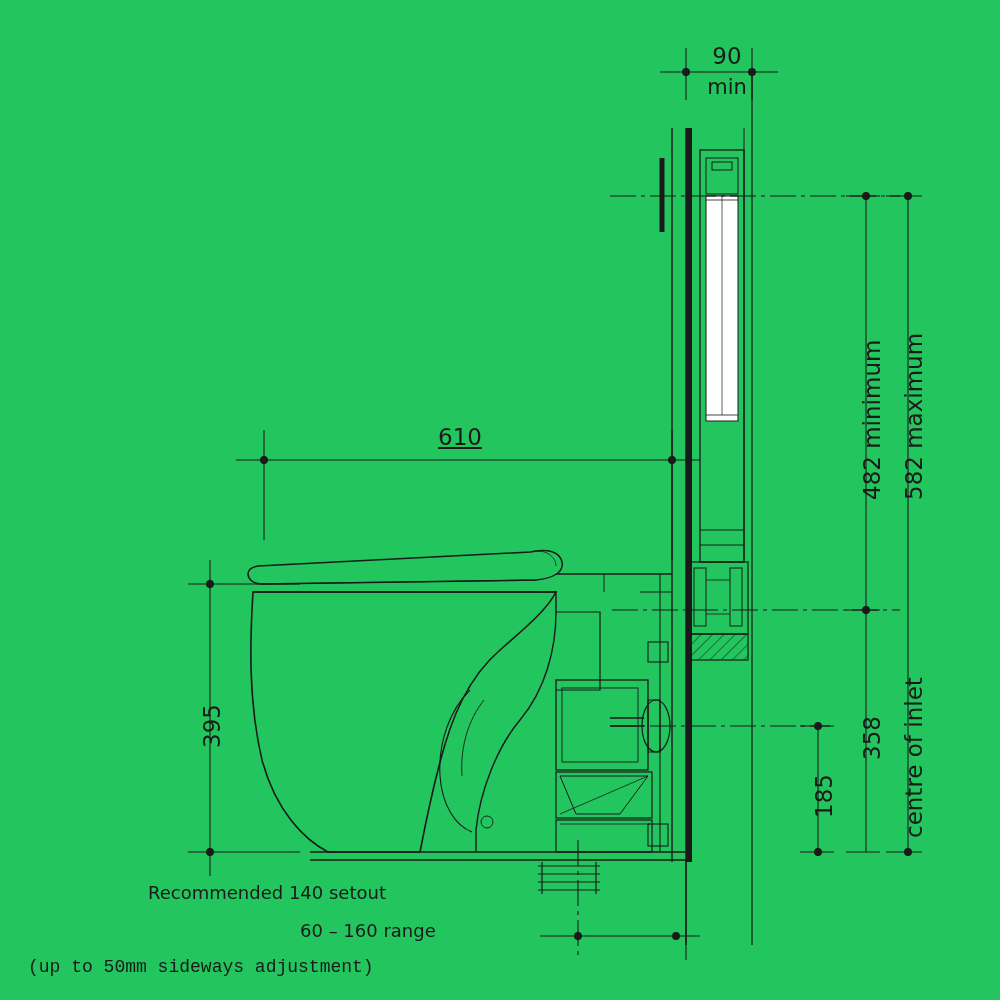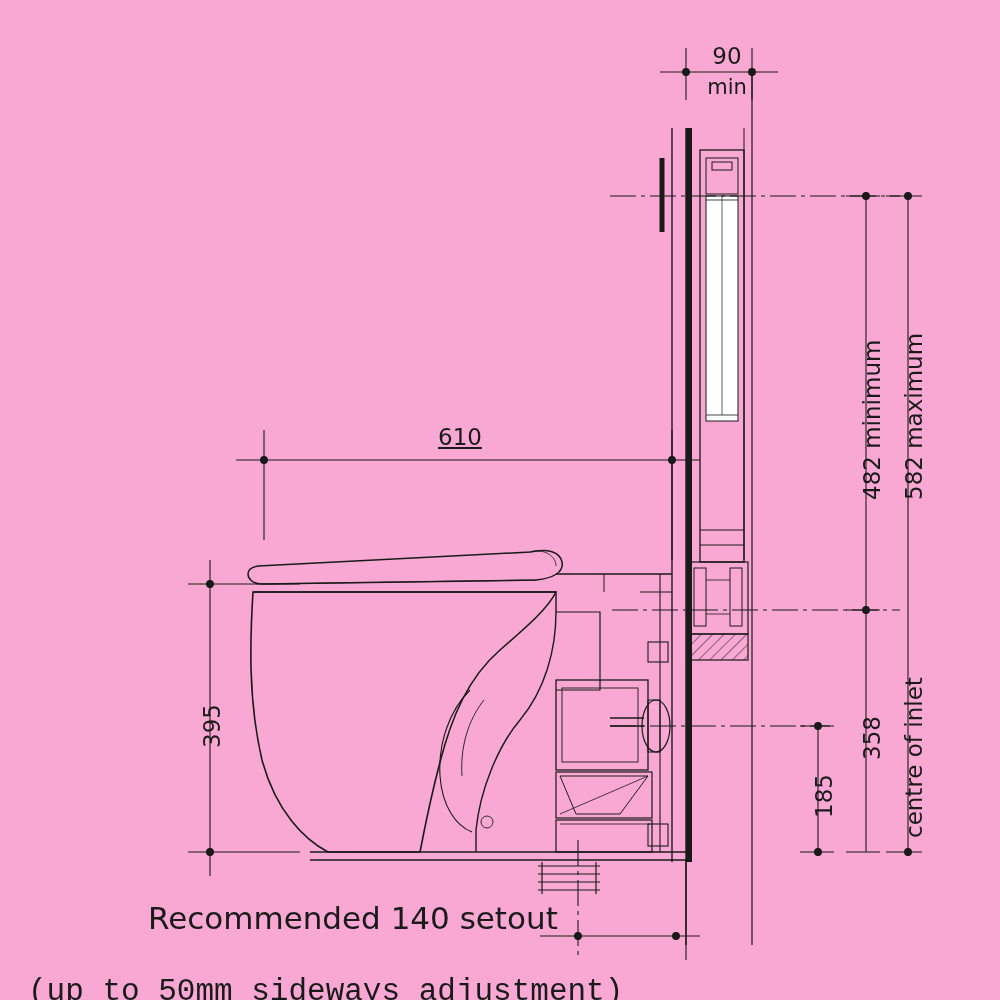--- a/index.html
+++ b/index.html
@@ -7,21 +7,21 @@
     padding: 0;
     background: #ffffff;
   }
   body {
     font-family: "DejaVu Sans", sans-serif;
   }
   #page {
     position: relative;
     width: 1000px;
     height: 1000px;
-    background: #f9a8d4;
+    background: #22c55e;
     overflow: hidden;
   }
   svg#drawing {
     position: absolute;
     left: 0;
     top: 0;
     width: 1000px;
     height: 1000px;
   }
   .lbl {
@@ -31,22 +31,21 @@
     white-space: nowrap;
     line-height: 1.05;
   }
   .dim-num {
     font-size: 23px;
   }
   .dim-small {
     font-size: 21px;
   }
   .note {
-    font-size: 31px;
-    margin-top: 18px;
+    font-size: 18px;
   }
   .vert {
     transform-origin: 0 0;
     transform: rotate(-90deg);
   }
   .ctr-txt { text-align: center; }
 </style>
 </head>
 <body>
 
@@ -201,15 +200,16 @@
 
   <div class="lbl dim-num vert" style="left:902px; top:500px;">582 maximum</div>
 
   <div class="lbl dim-num vert" style="left:860px; top:760px;">358</div>
 
   <div class="lbl dim-num vert" style="left:812px; top:818px;">185</div>
 
   <div class="lbl dim-num vert" style="left:902px; top:838px;">centre of inlet</div>
 
   <div class="lbl note" style="left:148px; top:884px;">Recommended 140 setout</div>
+  <div class="lbl note" style="left:300px; top:922px;">60 – 160 range</div>
   <div class="lbl note" style="left:28px; top:958px;font-family:Liberation Mono, monospace;">(up to 50mm sideways adjustment)</div>
 
 </div>
 
 </body></html>

